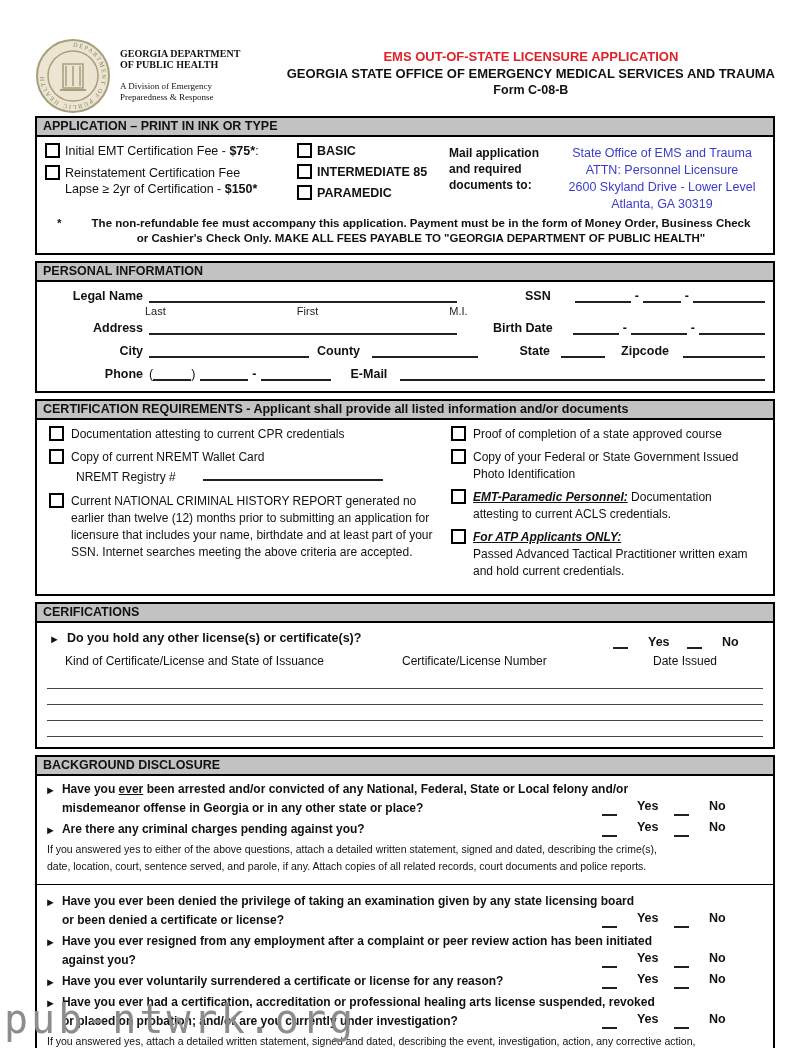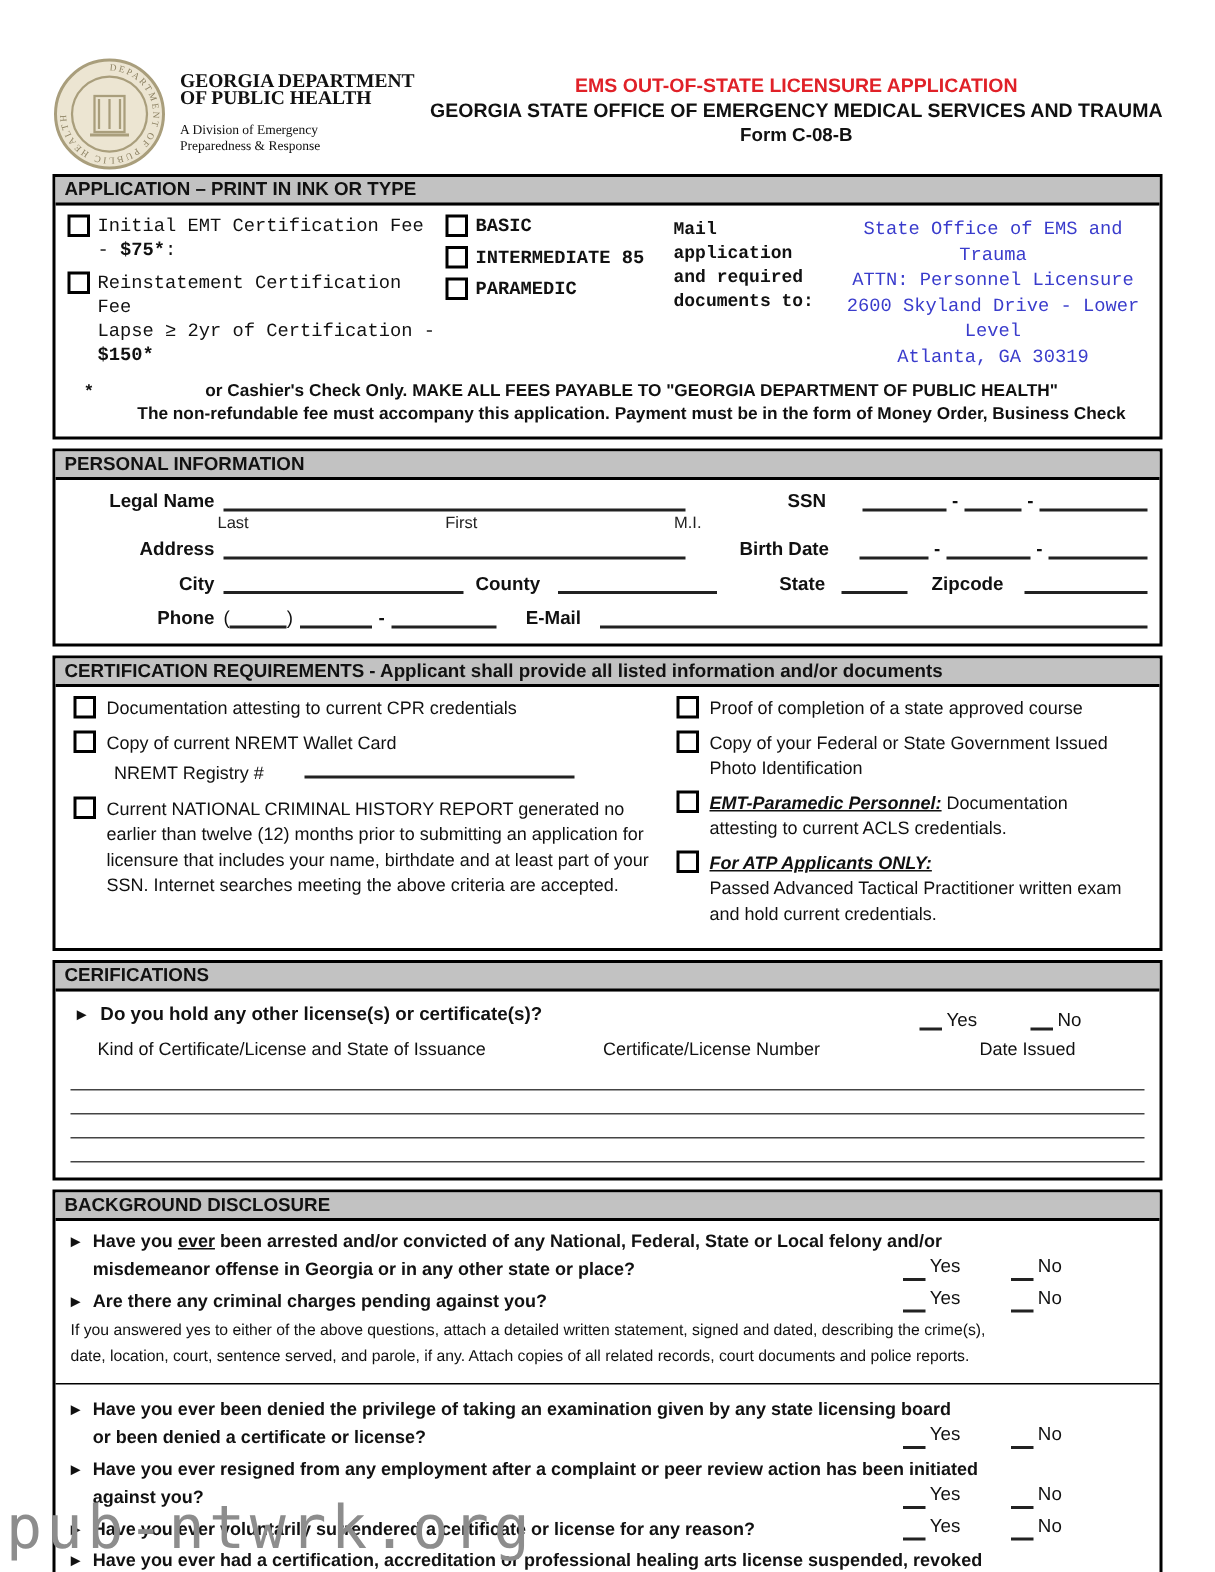--- a/index.html
+++ b/index.html
@@ -9,40 +9,40 @@
     --ink:#111;
   }
   *{box-sizing:border-box;}
   body{margin:0;background:#fff;}
   .page{width:810px;height:1048px;position:relative;background:#fff;overflow:hidden;
         font-family:"Liberation Sans", sans-serif;color:var(--ink);}
 
   
   .hdr{position:relative;margin:38px 35px 2px;height:76px;display:flex;}
   .dept{margin-left:9px;padding-top:10px;font-family:"Liberation Serif", serif;}
-  .dept-name{font-weight:bold;font-size:13px;line-height:11px;}
+  .dept-name{font-weight:bold;font-size:10px;line-height:11px;}
   .division{font-size:9px;line-height:10.5px;margin-top:11px;}
   .hdr-titles{position:absolute;right:0;top:10px;text-align:center;}
   .title-red{color:var(--red);font-weight:bold;font-size:13px;line-height:17px;}
   .title-main{font-weight:bold;font-size:13px;line-height:17px;}
   .form-no{font-weight:bold;font-size:12.5px;line-height:16px;}
 
   
   .sec{border:2px solid #000;margin:0 35px 6px;background:#fff;}
   .bar{background:var(--bar);border-bottom:2px solid #000;padding:1px 6px 2px;
        font-weight:bold;font-size:12.5px;}
 
   .cb{width:15px;height:15px;border:2.5px solid #000;background:#fff;flex:none;display:inline-block;}
   .blank{display:inline-block;border-bottom:2px solid #222;height:13px;}
   .ynblank{display:inline-block;width:15px;border-bottom:2px solid #222;height:11px;}
-  .ynpair{position:absolute;bottom:2px;display:flex;align-items:flex-end;gap:3px;
-          font-weight:normal;font-size:12.5px;}
-
-  
-  .app-body{display:flex;padding:6px 8px 0 8px;font-family:Liberation Mono, monospace;}
+  .ynpair{position:absolute;bottom:2px;display:flex;align-items:flex-end;gap:20px;
+          font-weight:bold;font-size:12.5px;}
+
+  
+  .app-body{display:flex;padding:6px 8px 0 8px;}
   .fees-col{width:252px;}
   .cb-row{display:flex;gap:5px;margin-bottom:6px;font-size:12.5px;line-height:16px;}
   .levels-col{width:152px;}
   .levels-col .cb-row{margin-bottom:5px;font-weight:bold;}
   .mail-col{width:110px;font-weight:bold;font-size:12px;line-height:16px;padding-top:2px;}
   .addr-col{flex:1;text-align:center;color:var(--blue);font-size:12.5px;line-height:17px;padding-top:2px;}
   .app-note{position:relative;padding:3px 12px 7px 44px;text-align:center;
             font-weight:bold;font-size:11.5px;line-height:15px;}
   .app-note .star{position:absolute;left:20px;top:3px;}
 
@@ -166,22 +166,22 @@
       </div>
       <div class="addr-col">
         <div>State Office of EMS and Trauma</div>
         <div>ATTN: Personnel Licensure</div>
         <div>2600 Skyland Drive - Lower Level</div>
         <div>Atlanta, GA 30319</div>
       </div>
     </div>
     <div class="app-note">
       <span class="star">*</span>
+      <div>The non-refundable fee must accompany this application.  Payment must be in the form of Money Order, Business Check</div>
       <div>or Cashier's Check Only.  MAKE ALL FEES PAYABLE TO "GEORGIA DEPARTMENT OF PUBLIC HEALTH"</div>
-      <div>The non-refundable fee must accompany this application.  Payment must be in the form of Money Order, Business Check</div>
     </div>
   </div>
 
   <div class="sec">
     <div class="bar">PERSONAL INFORMATION</div>
     <div class="pi-body">
       <div class="pi-row">
         <span class="plabel">Legal Name</span>
         <span class="blank" style="width:308px"></span>
         <span style="margin-left:auto" class="plabel inline">SSN</span>

